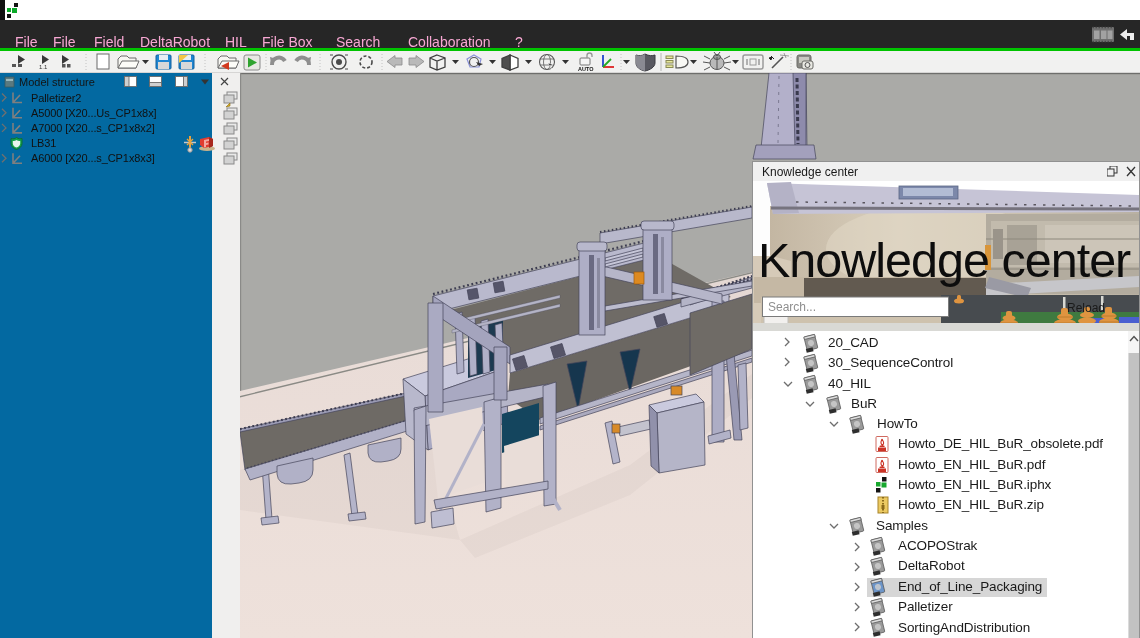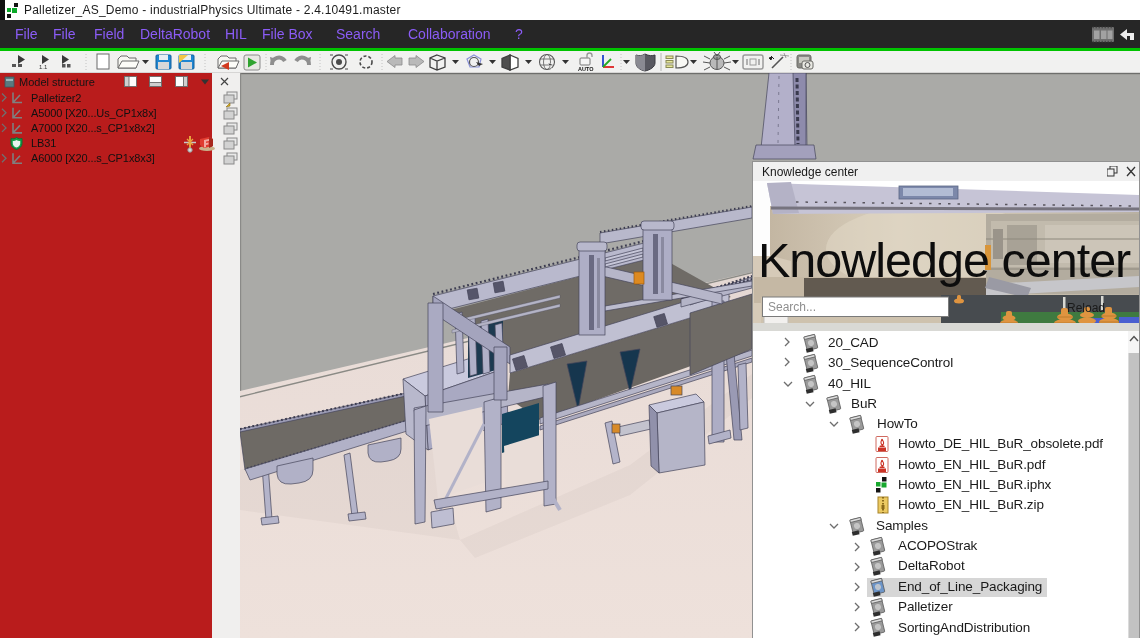--- a/index.html
+++ b/index.html
@@ -2,40 +2,39 @@
 <html><head>
 <meta charset="utf-8">
 <style>
 *{margin:0;padding:0;box-sizing:border-box}
 html,body{width:1140px;height:638px;overflow:hidden;font-family:"Liberation Sans",sans-serif;background:#f0efee;position:relative}
 .abs{position:absolute}
 #titlebar{position:absolute;left:0;top:0;width:1140px;height:20px;background:#fff}
 #titlebar .black{position:absolute;left:0;top:0;width:5px;height:20px;background:#111}
 #titletext{position:absolute;left:24px;top:3px;font-size:12px;color:#1c1c1c;letter-spacing:0.22px}
 #menubar{position:absolute;left:0;top:20px;width:1140px;height:28px;background:#262626}
-.menuitem{position:absolute;top:0;height:28px;line-height:28px;font-size:14px;color:#8b5cf6}
+.menuitem{position:absolute;top:8px;height:28px;line-height:28px;font-size:14px;color:#f9a8d4}
 #greenline{position:absolute;left:0;top:48px;width:1140px;height:3px;background:#00c300}
 #toolbar{position:absolute;left:0;top:51px;width:1140px;height:22px;background:#f1f1f0;border-bottom:1px solid #d6d5d4}
-#leftpanel{position:absolute;left:0;top:73px;width:212px;height:565px;background:#b91c1c}
+#leftpanel{position:absolute;left:0;top:73px;width:212px;height:565px;background:#0369a1}
 #viewport{position:absolute;left:240px;top:73px;width:900px;height:565px}
 #kc{position:absolute;left:752px;top:161px;width:388px;height:500px;background:#fff;border:1px solid #919191}
 #kc-title{position:absolute;left:0;top:0;width:386px;height:19px;background:#f0f0f0;font-size:12px;color:#1a1a1a}
 </style>
 </head>
 <body>
 
 <div id="titlebar">
   <div class="black"></div>
   <svg class="abs" style="left:6px;top:2px" width="16" height="16" viewBox="0 0 16 16">
     <rect x="8" y="1" width="4" height="4" fill="#141414"></rect>
     <rect x="1" y="6" width="4" height="4" fill="#0ca929"></rect>
     <rect x="6" y="6" width="5" height="5" fill="#0ca929"></rect>
     <rect x="1" y="12" width="4" height="4" fill="#141414"></rect>
   </svg>
-  <div id="titletext">Palletizer_AS_Demo - industrialPhysics Ultimate - 2.4.10491.master</div>
 </div>
 
 <div id="menubar">
   <div class="menuitem" style="left:15px">File</div>
   <div class="menuitem" style="left:53px">File</div>
   <div class="menuitem" style="left:94px">Field</div>
   <div class="menuitem" style="left:140px">DeltaRobot</div>
   <div class="menuitem" style="left:225px">HIL</div>
   <div class="menuitem" style="left:262px">File Box</div>
   <div class="menuitem" style="left:336px">Search</div>

